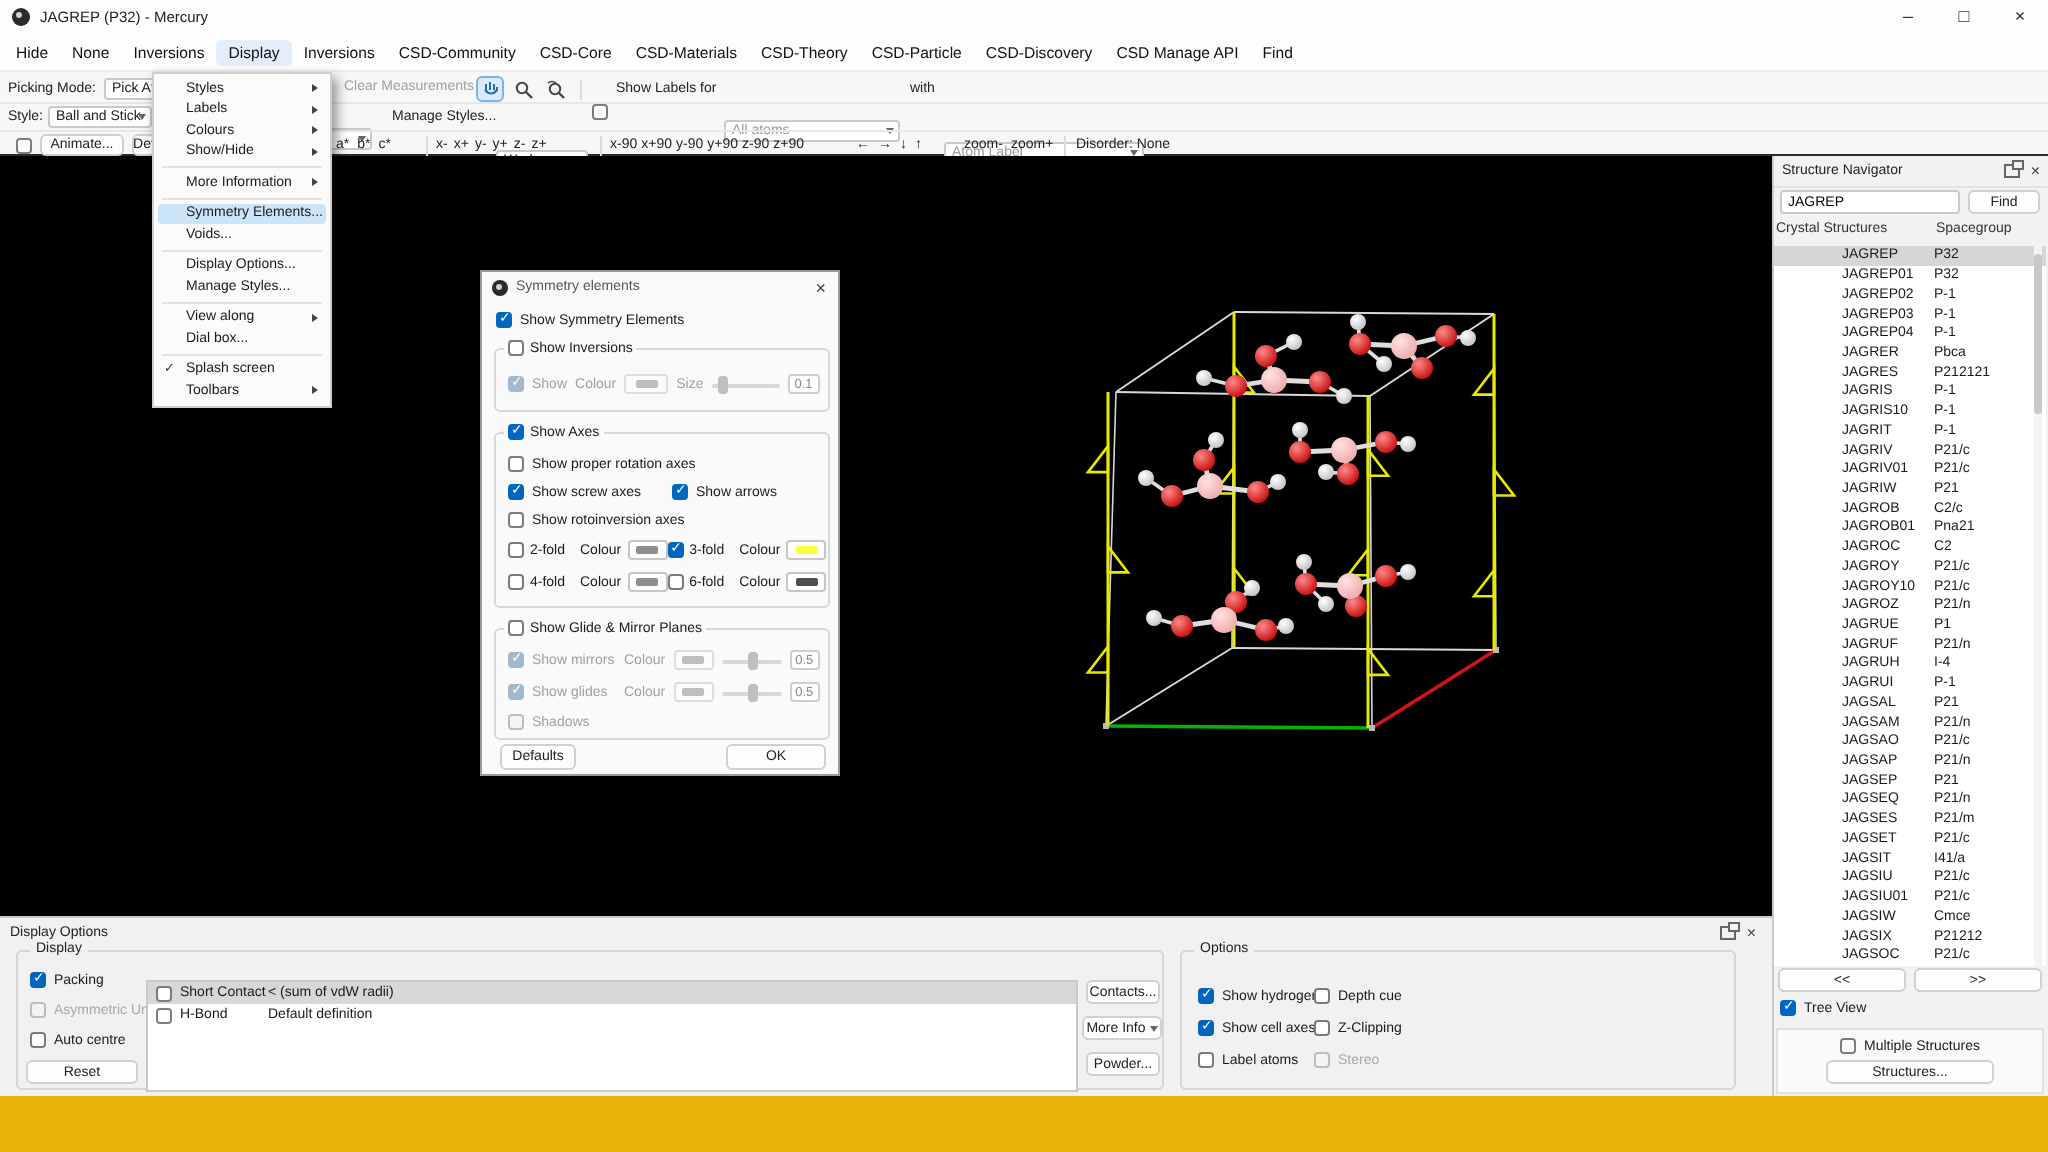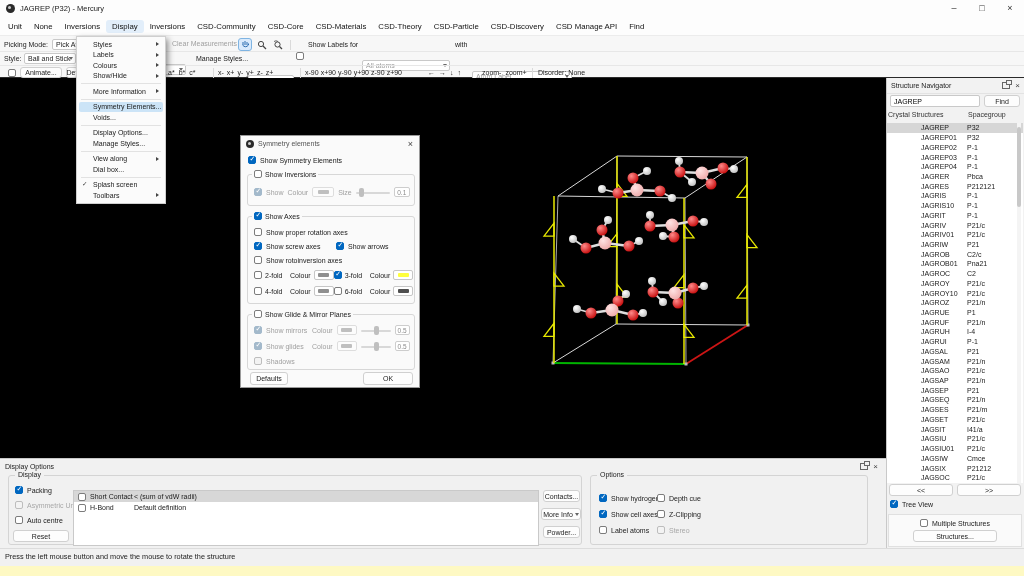--- a/index.html
+++ b/index.html
@@ -1,16 +1,16 @@
 <!DOCTYPE html>
 <html><head>
 <meta charset="utf-8">
 <style>
   html,body{margin:0;padding:0;background:#fff;}
-  #app{position:relative;width:1024px;height:576px;background:#fef9c3;overflow:hidden;
+  #app{position:relative;width:1024px;height:576px;background:#eab308;overflow:hidden;
        font-family:"Liberation Sans","DejaVu Sans",sans-serif;font-size:8px;color:#1a1a1a;
        -webkit-font-smoothing:antialiased;}
   .abs{position:absolute;}
   .row{display:flex;align-items:center;}
 
   
   #titlebar{left:0;top:0;width:1024px;height:17px;background:#fdfdfd;display:flex;align-items:center;}
   .app-icon{width:9px;height:9px;border-radius:50%;background:#2b2b2b;margin:0 5px 0 6px;position:relative;flex:none;}
   .app-icon::after{content:"";position:absolute;left:2px;top:2px;width:3px;height:3px;border-radius:50%;background:#cfcfcf;}
   #window-title{font-size:7.5px;color:#222;}
@@ -119,21 +119,21 @@
     <span class="app-icon"></span>
     <span id="window-title">JAGREP (P32) - Mercury</span>
     <div id="win-controls">
       <span class="wc">–</span>
       <span class="wc">□</span>
       <span class="wc">×</span>
     </div>
   </div>
 
   <div id="menubar" class="abs">
-      <div class="menu-item">Unit</div>
+      <div class="menu-item">Hide</div>
       <div class="menu-item">None</div>
       <div class="menu-item">Inversions</div>
       <div class="menu-item open">Display</div>
       <div class="menu-item">Inversions</div>
       <div class="menu-item">CSD-Community</div>
       <div class="menu-item">CSD-Core</div>
       <div class="menu-item">CSD-Materials</div>
       <div class="menu-item">CSD-Theory</div>
       <div class="menu-item">CSD-Particle</div>
       <div class="menu-item">CSD-Discovery</div>
@@ -813,17 +813,14 @@
             <span class="lbl">Label atoms</span>
           </div>
           <div class="opt-item">
             <span class="cb disabled"></span>
             <span class="lbl dim">Stereo</span>
           </div>
         </div>
     </div>
   </div>
 
-  <div id="statusbar" class="abs">
-    <span id="status-text">Press the left mouse button and move the mouse to rotate the structure</span>
-  </div>
 
 </div>
 
 </body></html>

